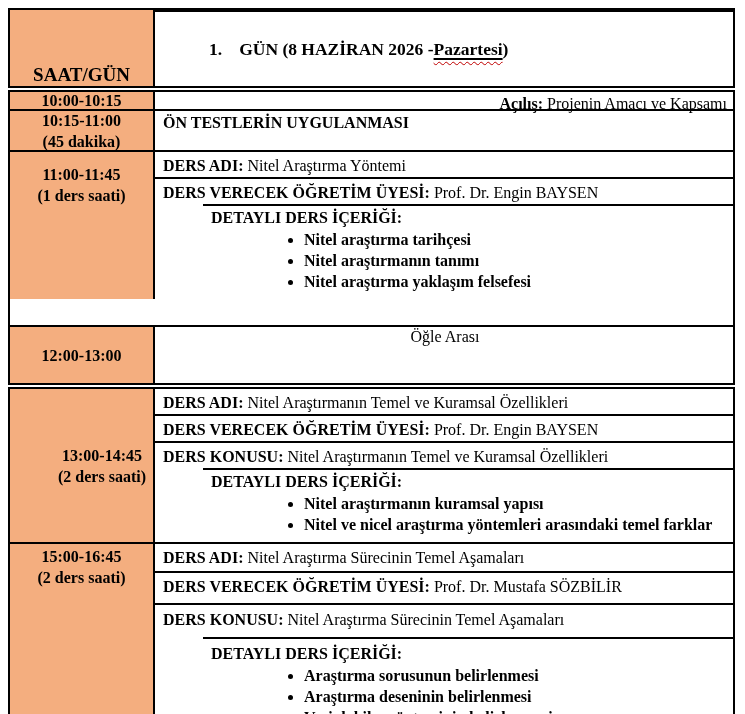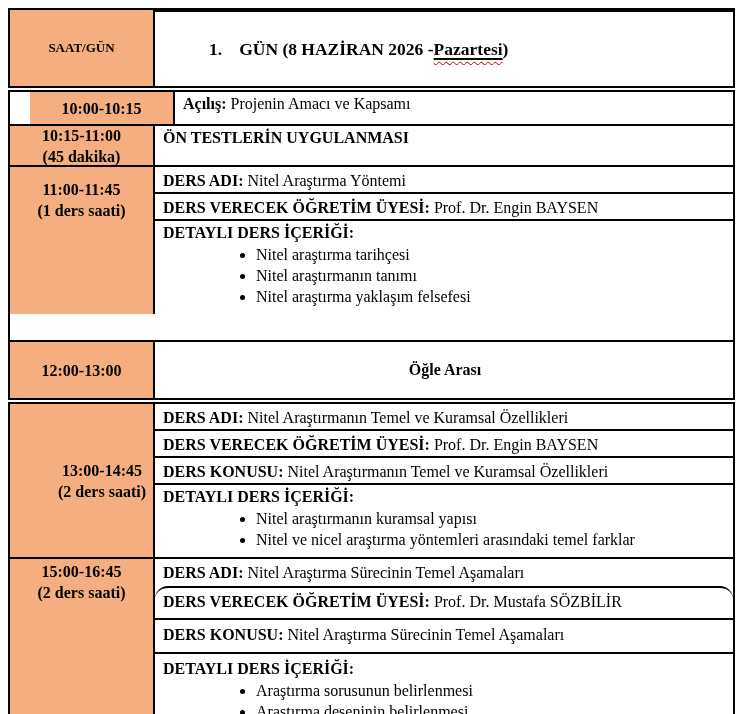--- a/index.html
+++ b/index.html
@@ -26,49 +26,49 @@
     text-align: center; font-weight: bold;
     display: flex; flex-direction: column;
   }
   .tcell .tline { line-height: 21px; }
 
   
   .ccell { flex: 1 1 auto; box-sizing: border-box; padding: 1px 6px 1px 8px; }
 
   
   .band-header { height: 80px; display: flex; }
-  .band-header .tcell { justify-content: center; font-size: 13px; }
+  .band-header .tcell { justify-content: flex-end; font-size: 19px; }
   .band-header .ccell {
     display: flex; align-items: center;
     padding-left: 54px; font-weight: bold; font-size: 17.5px;
   }
   .day-number { margin-right: 17px; }
   .u-solid { text-decoration: underline; text-decoration-thickness: 1.5px; text-underline-offset: 3px; }
   .u-wavy  { text-decoration: underline wavy #C00000; text-decoration-thickness: 1px; text-underline-offset: 6px; margin-top: 21px; }
 
   
-  .r-opening { height: 32px; margin-left: 20px; }
+  .r-opening { height: 17px; }
   .r-opening .tcell { justify-content: center; }
-  .r-opening .ccell { line-height: 21px; }
+  .r-opening .ccell { line-height: 21px; text-align: right; }
   .r-pretest { height: 39px; }
   .r-pretest .tcell { justify-content: center; }
   .r-pretest .ccell { font-weight: bold; line-height: 22px; }
   .r-lunch { height: 56px; margin-top: 26px; }
   .r-lunch .tcell { justify-content: center; }
-  .r-lunch .ccell { display: flex; align-items: center; justify-content: center; font-weight: bold; border-radius: 8px; }
+  .r-lunch .ccell { display: flex; align-items: flex-start; justify-content: center; font-weight: normal; border-radius: 8px; }
 
   
   .block { display: flex; align-items: stretch; }
   .block .sub { flex: 1 1 auto; display: flex; flex-direction: column; }
   .block .sub > * + * { border-top: 2px solid #000; }
   .subrow { min-height: 21px; padding: 3px 6px 1px 8px; line-height: 21px; }
-  .detail { flex: 1 1 auto; padding: 1px 6px 7px 8px; }
+  .detail { flex: 1 1 auto; padding: 1px 6px 7px 8px; margin-left: 48px; }
   .detail-head { line-height: 22px; font-weight: bold; }
   ul.bullets { margin: 0; padding: 0 0 0 93px; }
-  ul.bullets li { line-height: 21px; }
+  ul.bullets li { line-height: 21px; font-weight: bold; }
   .lbl { font-weight: bold; }
 
   .v-upper  { padding-top: 12px; }   
   .v-center { justify-content: center; padding-left: 41px; } 
   .v-top    { padding-top: 2px; }    
 </style>
 </head>
 <body>
 
 <div class="page">
@@ -174,21 +174,21 @@
     <div class="block">
       <div class="tcell v-top">
         <span class="tline">15:00-16:45</span>
         <span class="tline">(2 ders saati)</span>
       </div>
       <div class="sub">
         <div class="subrow" style="min-height:23px;">
           <span class="lbl">DERS ADI:</span>
           <span>Nitel Araştırma Sürecinin Temel Aşamaları</span>
         </div>
-        <div class="subrow" style="min-height:26px; padding-top:3px;border-radius:13px;">
+        <div class="subrow" style="min-height:26px; padding-top:3px;">
           <span class="lbl">DERS VERECEK ÖĞRETİM ÜYESİ:</span>
           <span>Prof. Dr. Mustafa SÖZBİLİR</span>
         </div>
         <div class="subrow" style="min-height:27px; padding-top:4px;">
           <span class="lbl">DERS KONUSU:</span>
           <span>Nitel Araştırma Sürecinin Temel Aşamaları</span>
         </div>
         <div class="detail" style="padding-top:4px;">
           <div class="detail-head">DETAYLI DERS İÇERİĞİ:</div>
           <ul class="bullets">

